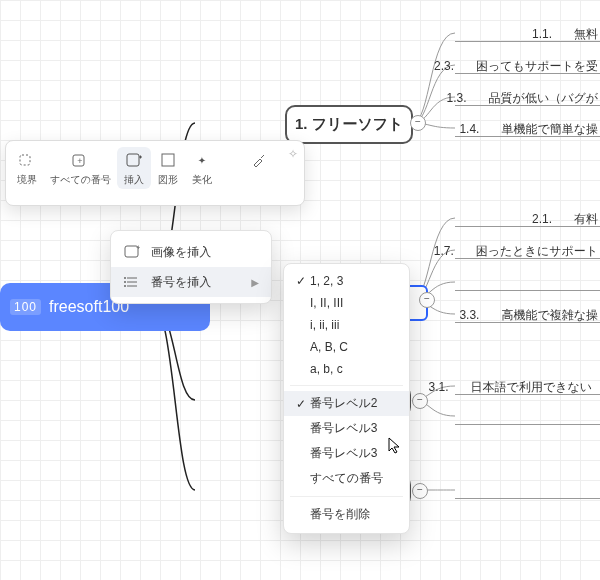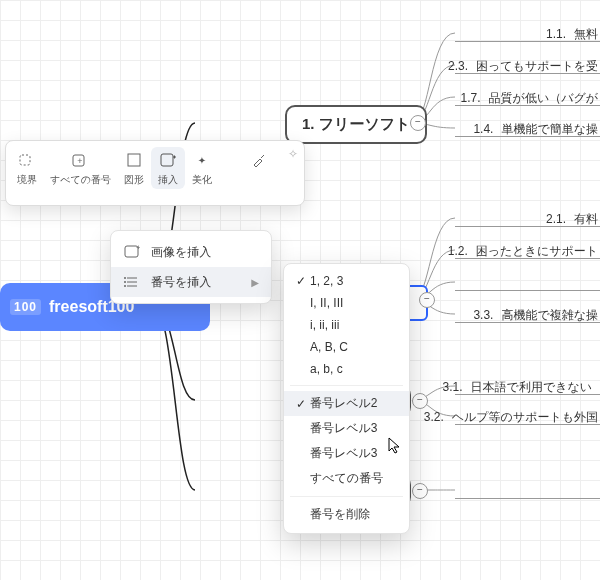--- a/index.html
+++ b/index.html
@@ -1,26 +1,26 @@
 <!DOCTYPE html>
 <html><head>
 <meta charset="utf-8">
 <style>
 html,body{margin:0;padding:0;width:600px;height:580px;overflow:hidden;font-family:"Hiragino Sans","Meiryo",sans-serif;font-size:12px;background:#fff;color:#333}
 .canvas{position:relative;width:600px;height:580px}
 .grid{position:absolute;inset:0;background-image:linear-gradient(to right,#eee 1px,transparent 1px),linear-gradient(to bottom,#eee 1px,transparent 1px);background-size:20px 20px}
 svg.wires{position:absolute;inset:0;width:600px;height:580px;pointer-events:none}
 .node{position:absolute;background:#fff;border:1px solid #555;border-radius:10px;padding:6px 12px;font-size:13px;white-space:nowrap}
-.node.main{border-width:2px;font-weight:600;font-size:15px;padding:8px 15px}
+.node.main{border-width:2px;font-weight:600;font-size:15px;padding:8px 8px}
 .node.sel{border:2px solid #2d63ff;border-radius:6px}
 .leaf{position:absolute;font-size:12px;white-space:nowrap}
-.leaf .num{margin-right:8px}
+.leaf .num{margin-right:22px}
 .hline{position:absolute;height:1px;background:#999}
 .collapse{position:absolute;width:14px;height:14px;border:1px solid #999;border-radius:50%;background:#fff;font-size:10px;line-height:12px;text-align:center;color:#555}
-.root{position:absolute;left:0;top:283px;width:210px;height:48px;background:#5b86ff;border-radius:10px;color:#fff;font-size:16px;font-weight:700;display:flex;align-items:center;padding-left:10px;box-sizing:border-box}
+.root{position:absolute;left:0;top:283px;width:210px;height:48px;background:#5b86ff;border-radius:10px;color:#fff;font-size:16px;font-weight:400;display:flex;align-items:center;padding-left:10px;box-sizing:border-box}
 .root .badge{background:rgba(255,255,255,.2);border-radius:3px;padding:1px 4px;margin-right:8px;font-size:12px;letter-spacing:1px}
 .toolbar{position:absolute;left:5px;top:140px;width:300px;height:66px;background:#fff;border:1px solid #ddd;border-radius:8px;box-shadow:0 6px 18px rgba(0,0,0,.12);display:flex;align-items:flex-start;padding:6px 4px;box-sizing:border-box}
 .titem{flex:0 0 auto;display:flex;flex-direction:column;align-items:center;gap:2px;padding:2px 6px;font-size:10px;color:#555;border-radius:6px}
 .titem.sel{background:#eef1f6}
 .titem .ic{width:22px;height:22px;display:flex;align-items:center;justify-content:center;color:#555}
 .pin{position:absolute;right:6px;top:6px;color:#bbb;font-size:12px}
 .menu1{position:absolute;left:110px;top:230px;width:160px;background:#fff;border:1px solid #e2e2e2;border-radius:8px;box-shadow:0 8px 24px rgba(0,0,0,.16);padding:6px 0}
 .mitem{display:flex;align-items:center;gap:10px;padding:6px 12px;font-size:12px;color:#333}
 .mitem .ic{width:18px;height:18px;display:flex;align-items:center;justify-content:center;color:#666}
 .mitem.hl{background:#eff1f5}
@@ -86,67 +86,66 @@
   <div class="node" style="left:285px;top:475px;width:100px;height:18px"></div>
   <div class="collapse" style="left:412px;top:483px"><span>−</span></div>
 
   <div class="root">
     <span class="badge">100</span>
     <span>freesoft100</span>
   </div>
 
   <div class="leaf" style="right:2px;top:26px"><span class="num">1.1.</span><span>無料</span></div>
   <div class="leaf" style="right:2px;top:58px"><span class="num">2.3.</span><span>困ってもサポートを受</span></div>
-  <div class="leaf" style="right:2px;top:90px"><span class="num">1.7.</span><span>品質が低い（バグが</span></div>
+  <div class="leaf" style="right:2px;top:90px"><span class="num">1.3.</span><span>品質が低い（バグが</span></div>
   <div class="leaf" style="right:2px;top:121px"><span class="num">1.4.</span><span>単機能で簡単な操</span></div>
 
   <div class="leaf" style="right:2px;top:211px"><span class="num">2.1.</span><span>有料</span></div>
-  <div class="leaf" style="right:2px;top:243px"><span class="num">1.2.</span><span>困ったときにサポート</span></div>
+  <div class="leaf" style="right:2px;top:243px"><span class="num">1.7.</span><span>困ったときにサポート</span></div>
   <div class="leaf" style="right:2px;top:307px"><span class="num">3.3.</span><span>高機能で複雑な操</span></div>
 
   <div class="leaf" style="right:8px;top:379px"><span class="num">3.1.</span><span>日本語で利用できない</span></div>
-  <div class="leaf" style="right:2px;top:409px"><span class="num">3.2.</span><span>ヘルプ等のサポートも外国</span></div>
 
 
   <div class="toolbar">
     <span class="pin">✧</span>
     <div class="titem">
       <span class="ic">
           <svg width="18" height="18">
             <rect x="2" y="4" width="10" height="10" rx="2" fill="none" stroke="#666" stroke-dasharray="2 2"></rect>
           </svg>
         </span>
       <span>境界</span>
     </div>
     <div class="titem">
       <span class="ic">
           <svg width="18" height="18">
             <rect x="2" y="4" width="11" height="11" rx="2" fill="none" stroke="#666"></rect>
             <text x="9" y="13" font-size="9" text-anchor="middle" fill="#666">+</text>
           </svg>
         </span>
       <span>すべての番号</span>
-    </div>
-    <div class="titem">
-      <span class="ic">
-          <svg width="18" height="18">
-            <rect x="3" y="3" width="12" height="12" fill="none" stroke="#666"></rect>
-          </svg>
-        </span>
-      <span>図形</span>
     </div>
     <div class="titem sel">
       <span class="ic">
           <svg width="18" height="18">
             <rect x="2" y="3" width="12" height="12" rx="2" fill="none" stroke="#555"></rect>
             <line x1="14" y1="6" x2="17" y2="6" stroke="#555"></line>
             <line x1="15.5" y1="4.5" x2="15.5" y2="7.5" stroke="#555"></line>
           </svg>
         </span>
       <span>挿入</span>
+    </div>
+    <div class="titem">
+      <span class="ic">
+          <svg width="18" height="18">
+            <rect x="3" y="3" width="12" height="12" fill="none" stroke="#666"></rect>
+          </svg>
+        </span>
+      <span>図形</span>
     </div>
     <div class="titem">
       <span class="ic">✦</span>
       <span>美化</span>
     </div>
     <div class="titem" style="flex:1">
       <span class="ic">
           <svg width="18" height="18">
             <path d="M4 14 L10 8 L12 10 L6 16 Z" fill="none" stroke="#666"></path>
             <path d="M11 7 L14 4" stroke="#666"></path>

